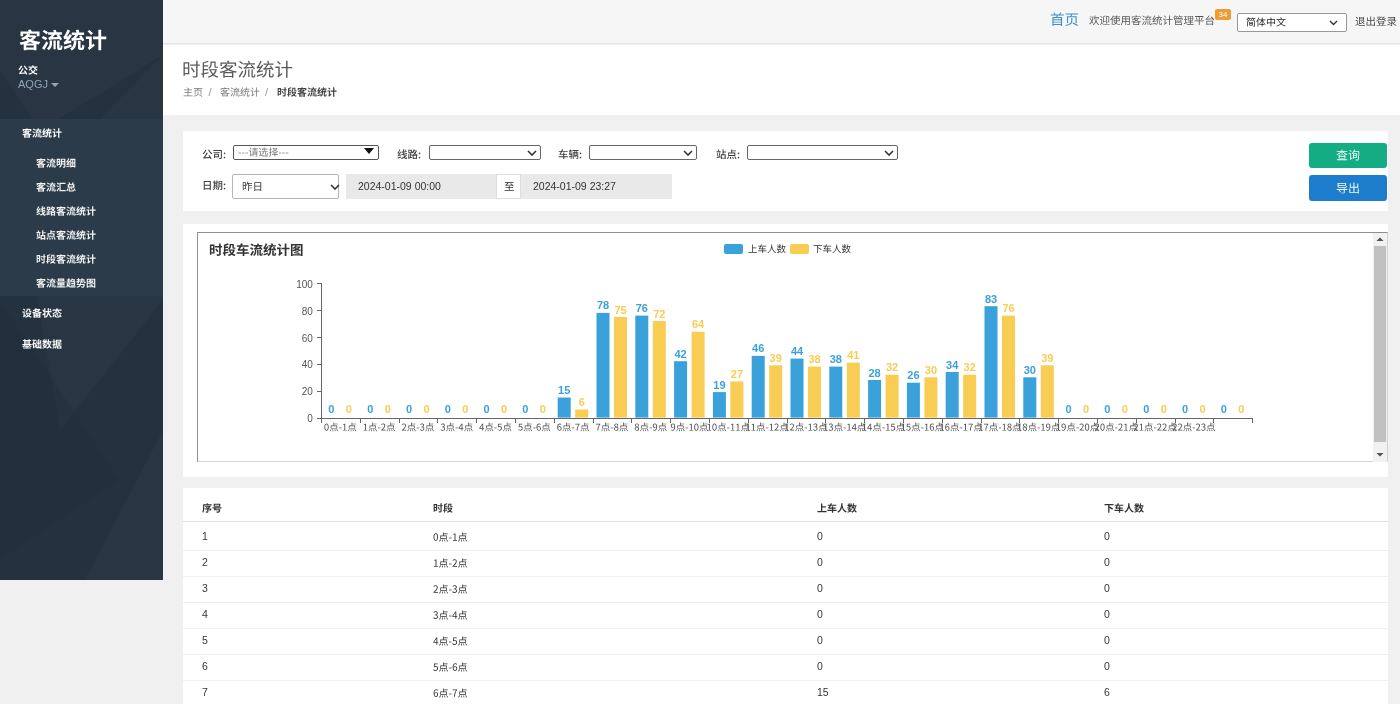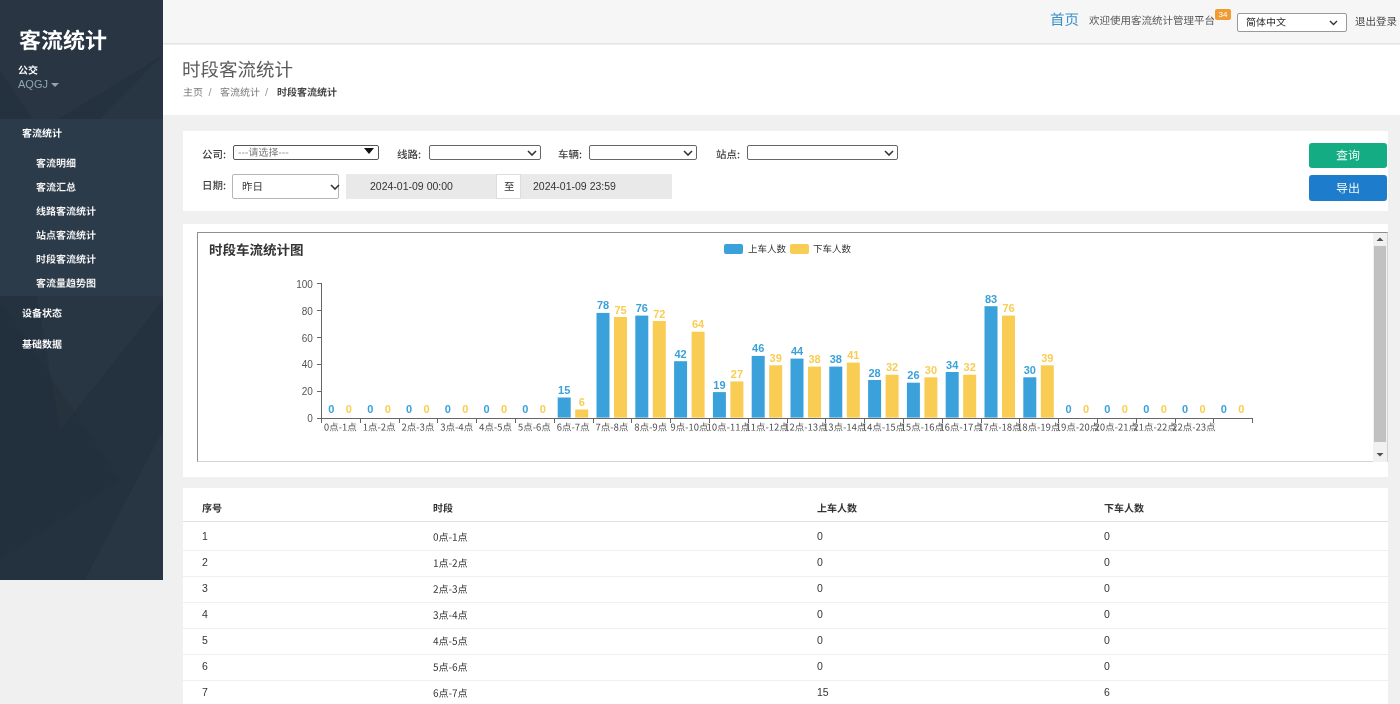--- a/index.html
+++ b/index.html
@@ -199,26 +199,26 @@
     <use href="#z55" x="2000"></use>
   </svg>
 <div class="a" style="left:232px;top:174px;width:107px;height:25px;background:#fff;border:1px solid #b5b5b5;border-radius:2px"></div>
 <svg style="position:absolute;width:21.0px;height:10.5px;left:242px;top:180.8px;" viewBox="0 -880 2000 1000" fill="#333333">
     <use href="#z68" x="0"></use>
     <use href="#z69" x="1000"></use>
   </svg>
 <svg class="a" width="10" height="6" style="left:330px;top:184px">
     <path d="M1,1 L5,5 L9,1" stroke="#333" stroke-width="1.6" fill="none"></path>
   </svg>
-<div class="a" style="left:346px;top:174px;width:150px;height:25px;background:#e9e9e9;color:#333;font-size:10.5px;line-height:25px;padding-left:24px">2024-01-09 00:00</div>
+<div class="a" style="left:346px;top:174px;width:150px;height:25px;background:#e9e9e9;color:#333;font-size:10.5px;line-height:25px;padding-left:12px">2024-01-09 00:00</div>
 <div class="a" style="left:496px;top:174px;width:25px;height:25px;background:#fff;border:1px solid #ddd"></div>
 <svg style="position:absolute;width:10.5px;height:10.5px;left:503.5px;top:180.8px;" viewBox="0 -880 1000 1000" fill="#333333">
     <use href="#z70" x="0"></use>
   </svg>
-<div class="a" style="left:521px;top:174px;width:151px;height:25px;background:#e9e9e9;color:#333;font-size:10.5px;line-height:25px;padding-left:12px">2024-01-09 23:59</div>
+<div class="a" style="left:521px;top:174px;width:151px;height:25px;background:#e9e9e9;color:#333;font-size:10.5px;line-height:25px;padding-left:12px">2024-01-09 23:27</div>
 <div class="a" style="left:1309px;top:143px;width:78px;height:25px;background:#13ac83;border-radius:3px"></div>
 <svg style="position:absolute;width:24.0px;height:12px;left:1336px;top:149.0px;" viewBox="0 -880 2000 1000" fill="#ffffff">
     <use href="#z71" x="0"></use>
     <use href="#z72" x="1000"></use>
   </svg>
 <div class="a" style="left:1309px;top:175px;width:78px;height:26px;background:#1d7ccb;border-radius:3px"></div>
 <svg style="position:absolute;width:24.0px;height:12px;left:1336px;top:181.5px;" viewBox="0 -880 2000 1000" fill="#ffffff">
     <use href="#z73" x="0"></use>
     <use href="#z47" x="1000"></use>
   </svg>

